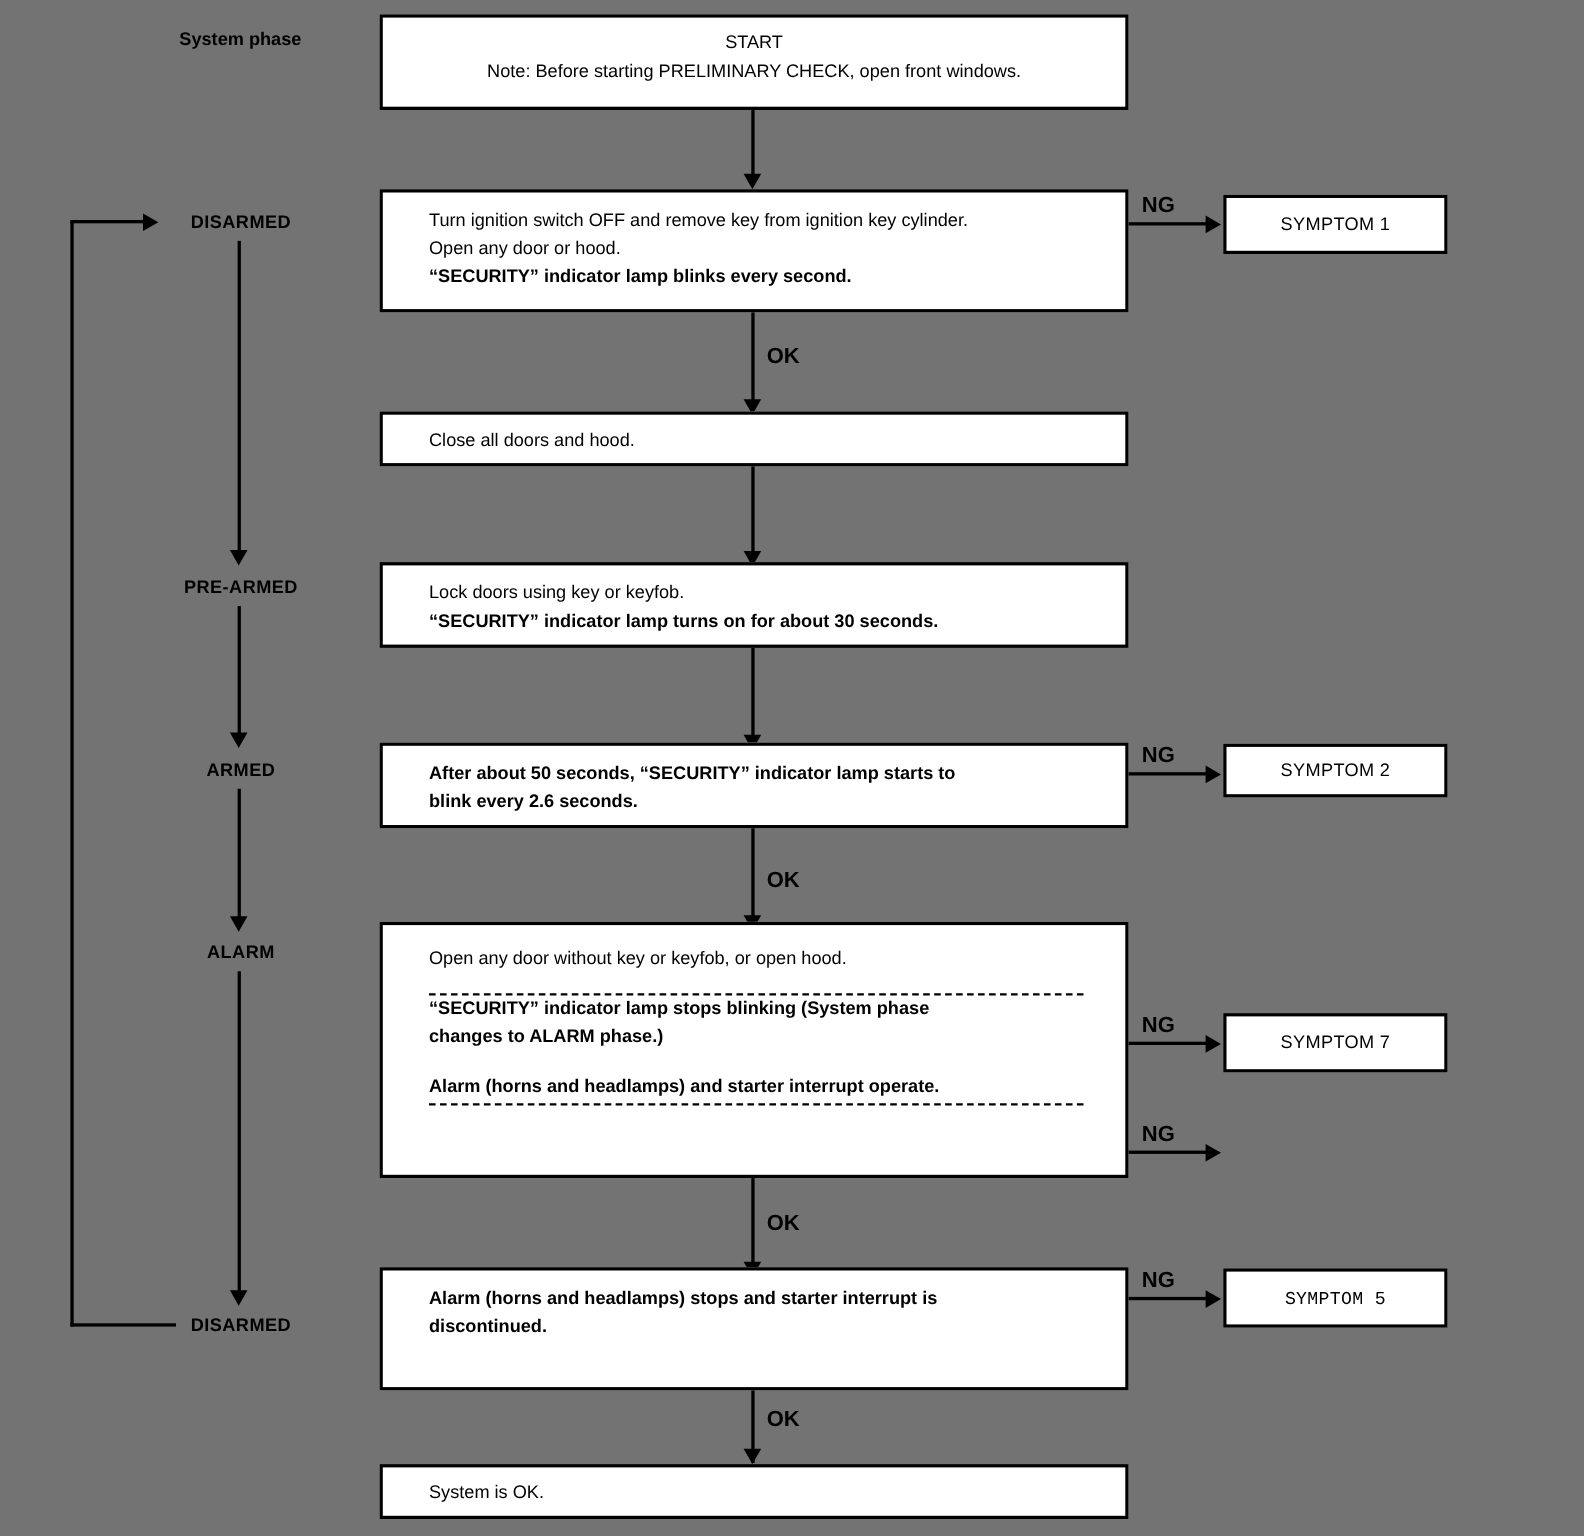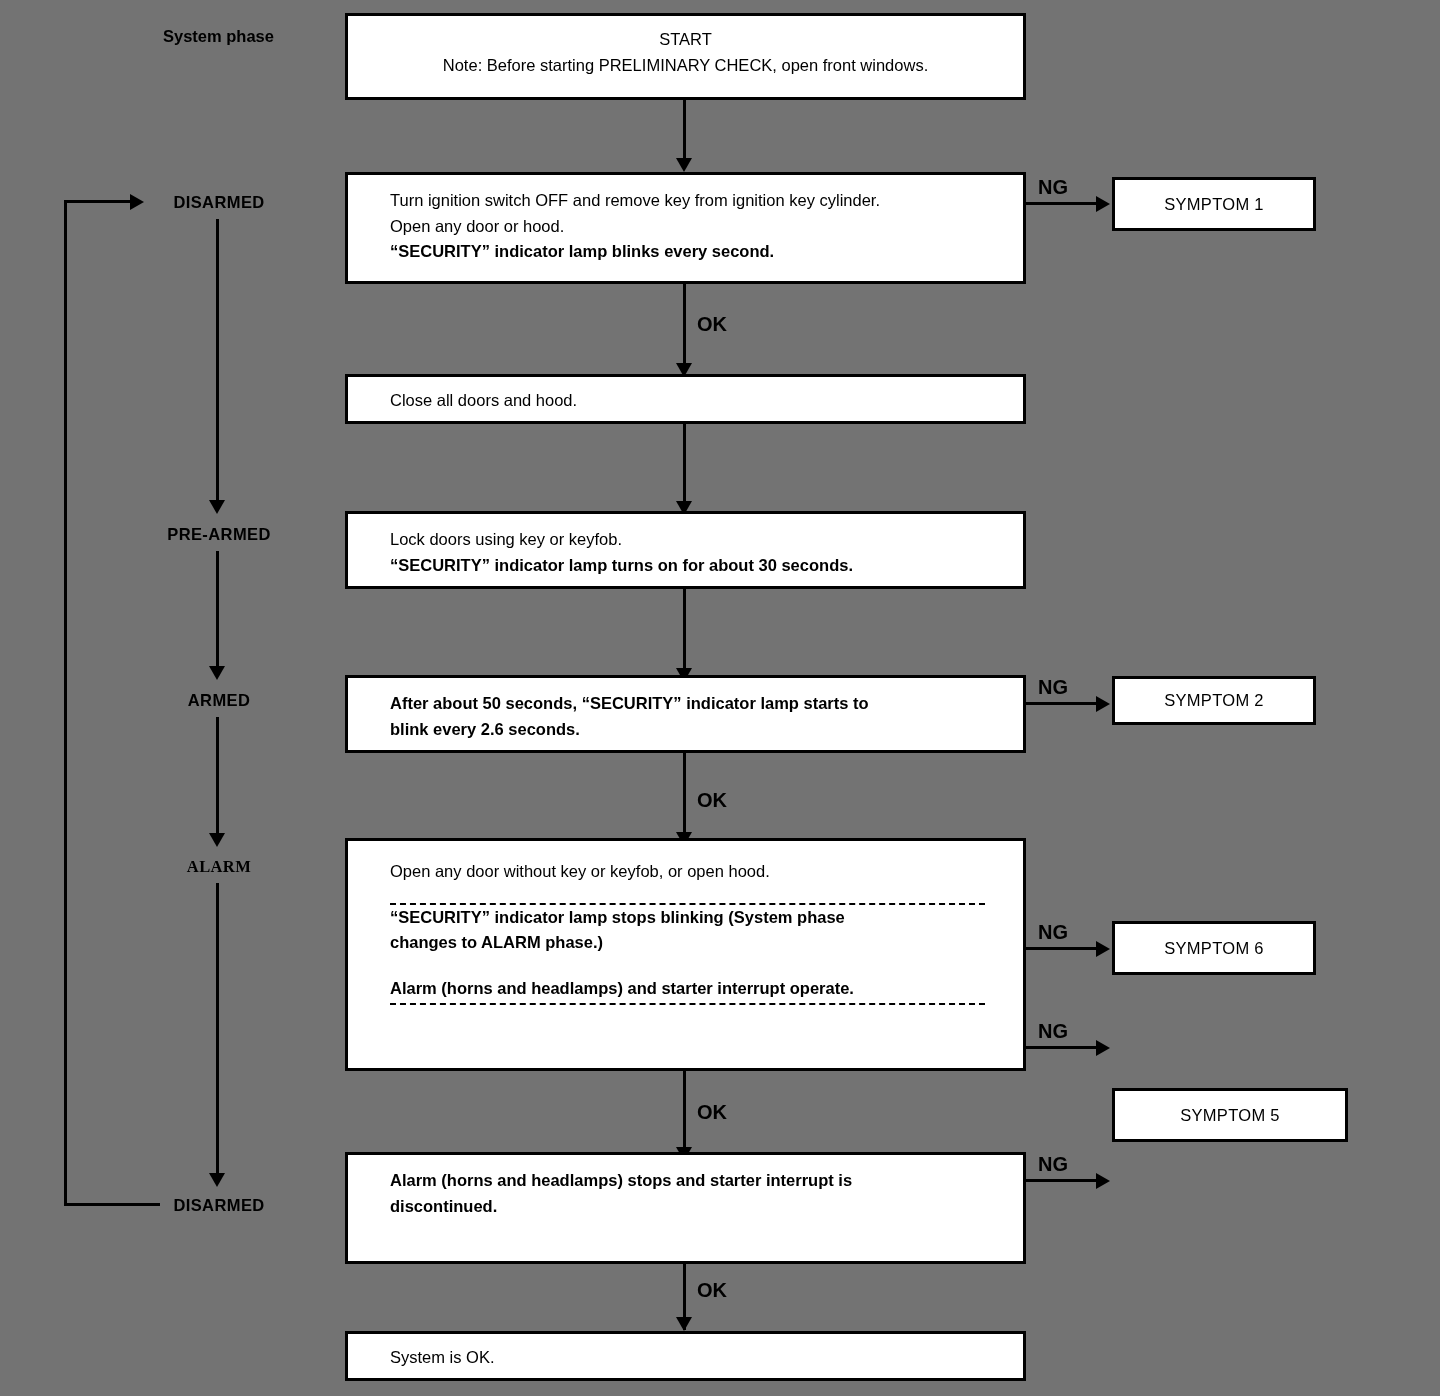--- a/index.html
+++ b/index.html
@@ -183,42 +183,42 @@
     <div class="dashsep" style="left:42px; top:162px; width:595px;"></div>
     <div class="pad" style="padding:20px 0 0 42px;">
       <div class="line b">Alarm (horns and headlamps) and starter interrupt operate.</div>
     </div>
   </div>
 
   <div class="hline" style="left:1026px; top:947px; width:72px;"></div>
   <div class="arrow-right" style="left:1096px; top:941px;"></div>
   <div class="edge-label" style="left:1038px; top:921px;">NG</div>
   <div class="symptom" style="left:1112px; top:921px; width:204px; height:54px;">
-    <span>SYMPTOM 6</span>
+    <span>SYMPTOM 7</span>
   </div>
 
   <div class="hline" style="left:1026px; top:1046px; width:72px;"></div>
   <div class="arrow-right" style="left:1096px; top:1040px;"></div>
   <div class="edge-label" style="left:1038px; top:1020px;">NG</div>
 
   <div class="vline" style="left:683px; top:1071px; height:81px;"></div>
   <div class="arrow-down" style="left:676px; top:1147px;"></div>
   <div class="edge-label" style="left:697px; top:1101px;">OK</div>
 
   <div class="box" style="left:345px; top:1152px; width:681px; height:112px;">
     <div class="pad">
       <div class="line b">Alarm (horns and headlamps) stops and starter interrupt is</div>
       <div class="line b">discontinued.</div>
     </div>
   </div>
 
   <div class="hline" style="left:1026px; top:1179px; width:72px;"></div>
   <div class="arrow-right" style="left:1096px; top:1173px;"></div>
   <div class="edge-label" style="left:1038px; top:1153px;">NG</div>
-  <div class="symptom" style="left:1112px; top:1088px; width:236px; height:54px;">
+  <div class="symptom" style="left:1112px; top:1153px; width:204px; height:54px;font-family:Liberation Mono, monospace;">
     <span>SYMPTOM 5</span>
   </div>
 
   <div class="vline" style="left:683px; top:1264px; height:66px;"></div>
   <div class="arrow-down" style="left:676px; top:1317px;"></div>
   <div class="edge-label" style="left:697px; top:1279px;">OK</div>
 
   <div class="box" style="left:345px; top:1331px; width:681px; height:50px;">
     <div class="pad" style="padding-top:11px;">
       <div class="line r">System is OK.</div>
@@ -233,21 +233,21 @@
   <div class="phase-label" style="left:219px; top:525px;">PRE-ARMED</div>
 
   <div class="vline" style="left:216px; top:551px; height:122px;"></div>
   <div class="arrow-down" style="left:209px; top:666px;"></div>
 
   <div class="phase-label" style="left:219px; top:691px;">ARMED</div>
 
   <div class="vline" style="left:216px; top:717px; height:123px;"></div>
   <div class="arrow-down" style="left:209px; top:833px;"></div>
 
-  <div class="phase-label" style="left:219px; top:857px;font-family:Liberation Serif, serif;">ALARM</div>
+  <div class="phase-label" style="left:219px; top:857px;">ALARM</div>
 
   <div class="vline" style="left:216px; top:883px; height:297px;"></div>
   <div class="arrow-down" style="left:209px; top:1173px;"></div>
 
   <div class="phase-label" style="left:219px; top:1196px;">DISARMED</div>
 
   <div class="hline" style="left:64px; top:1203px; width:96px;"></div>
 
   <div class="vline" style="left:64px; top:200px; height:1006px;"></div>
 

